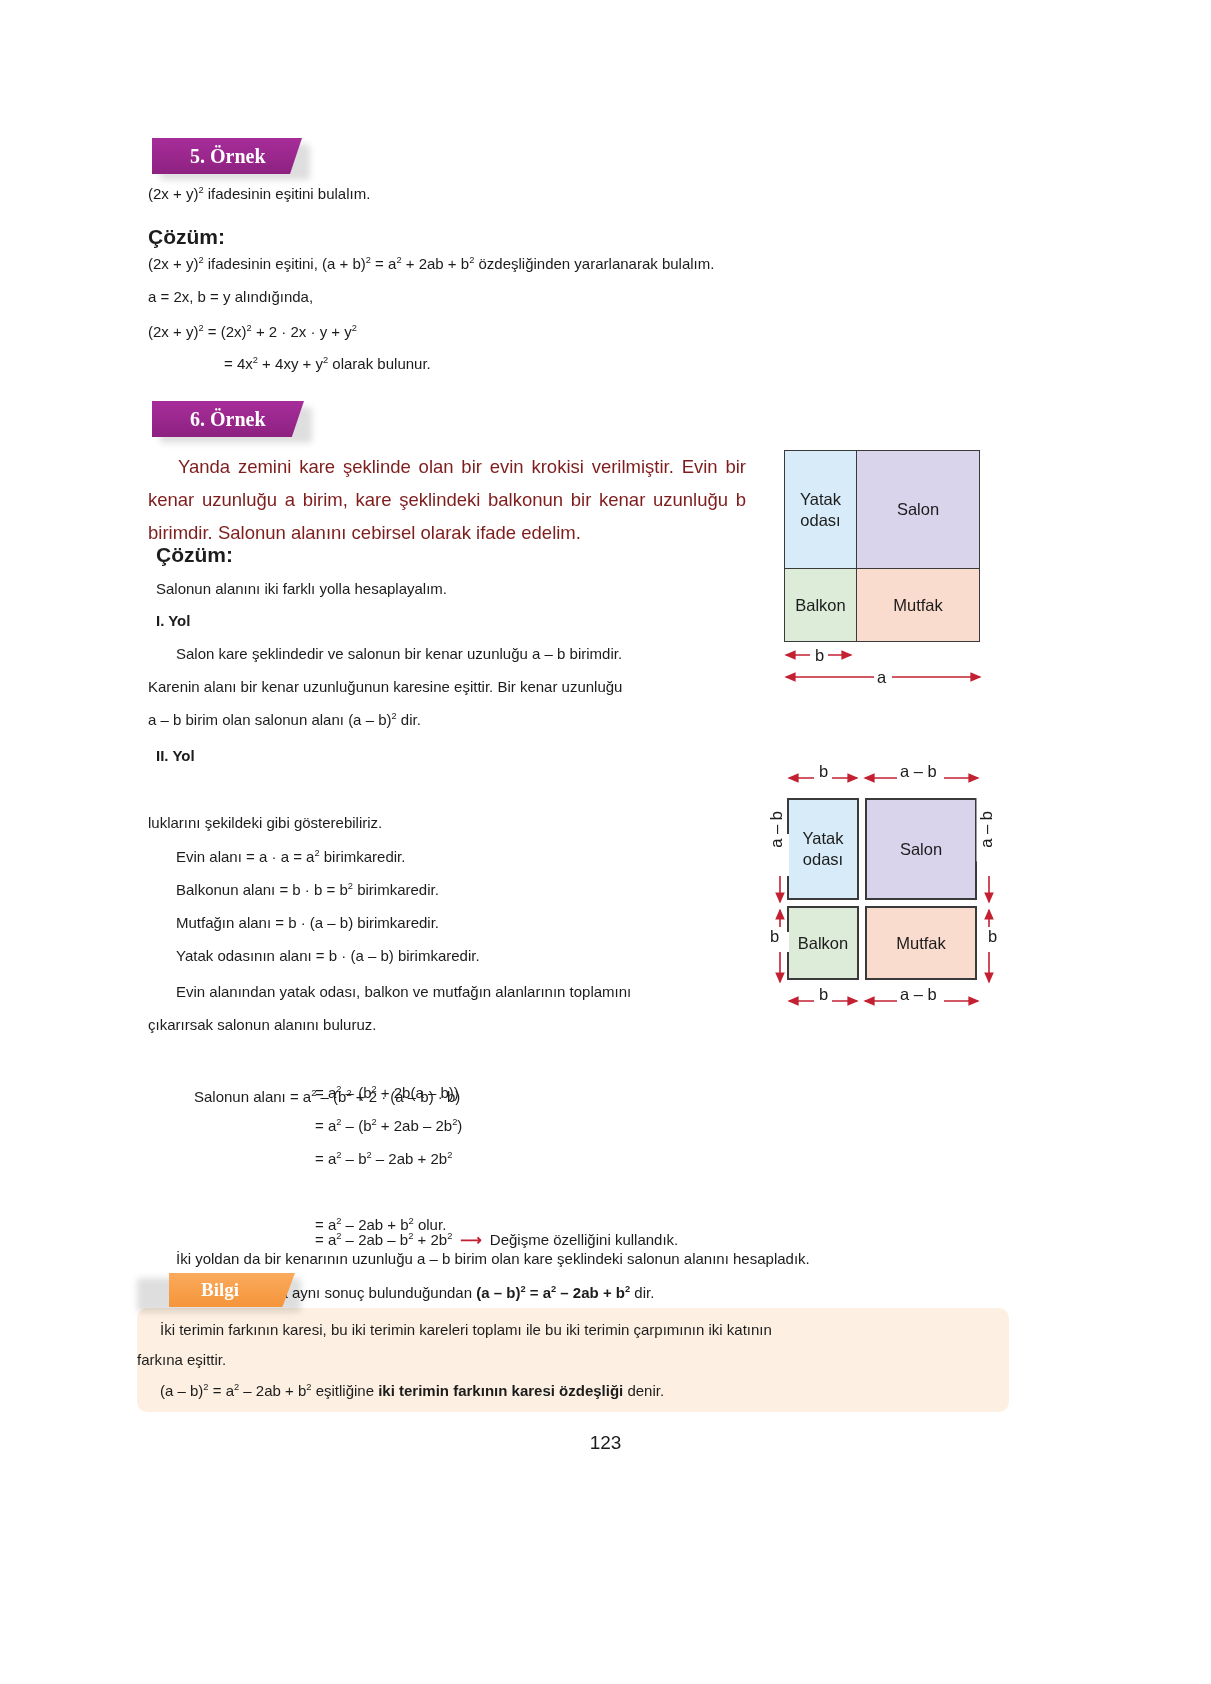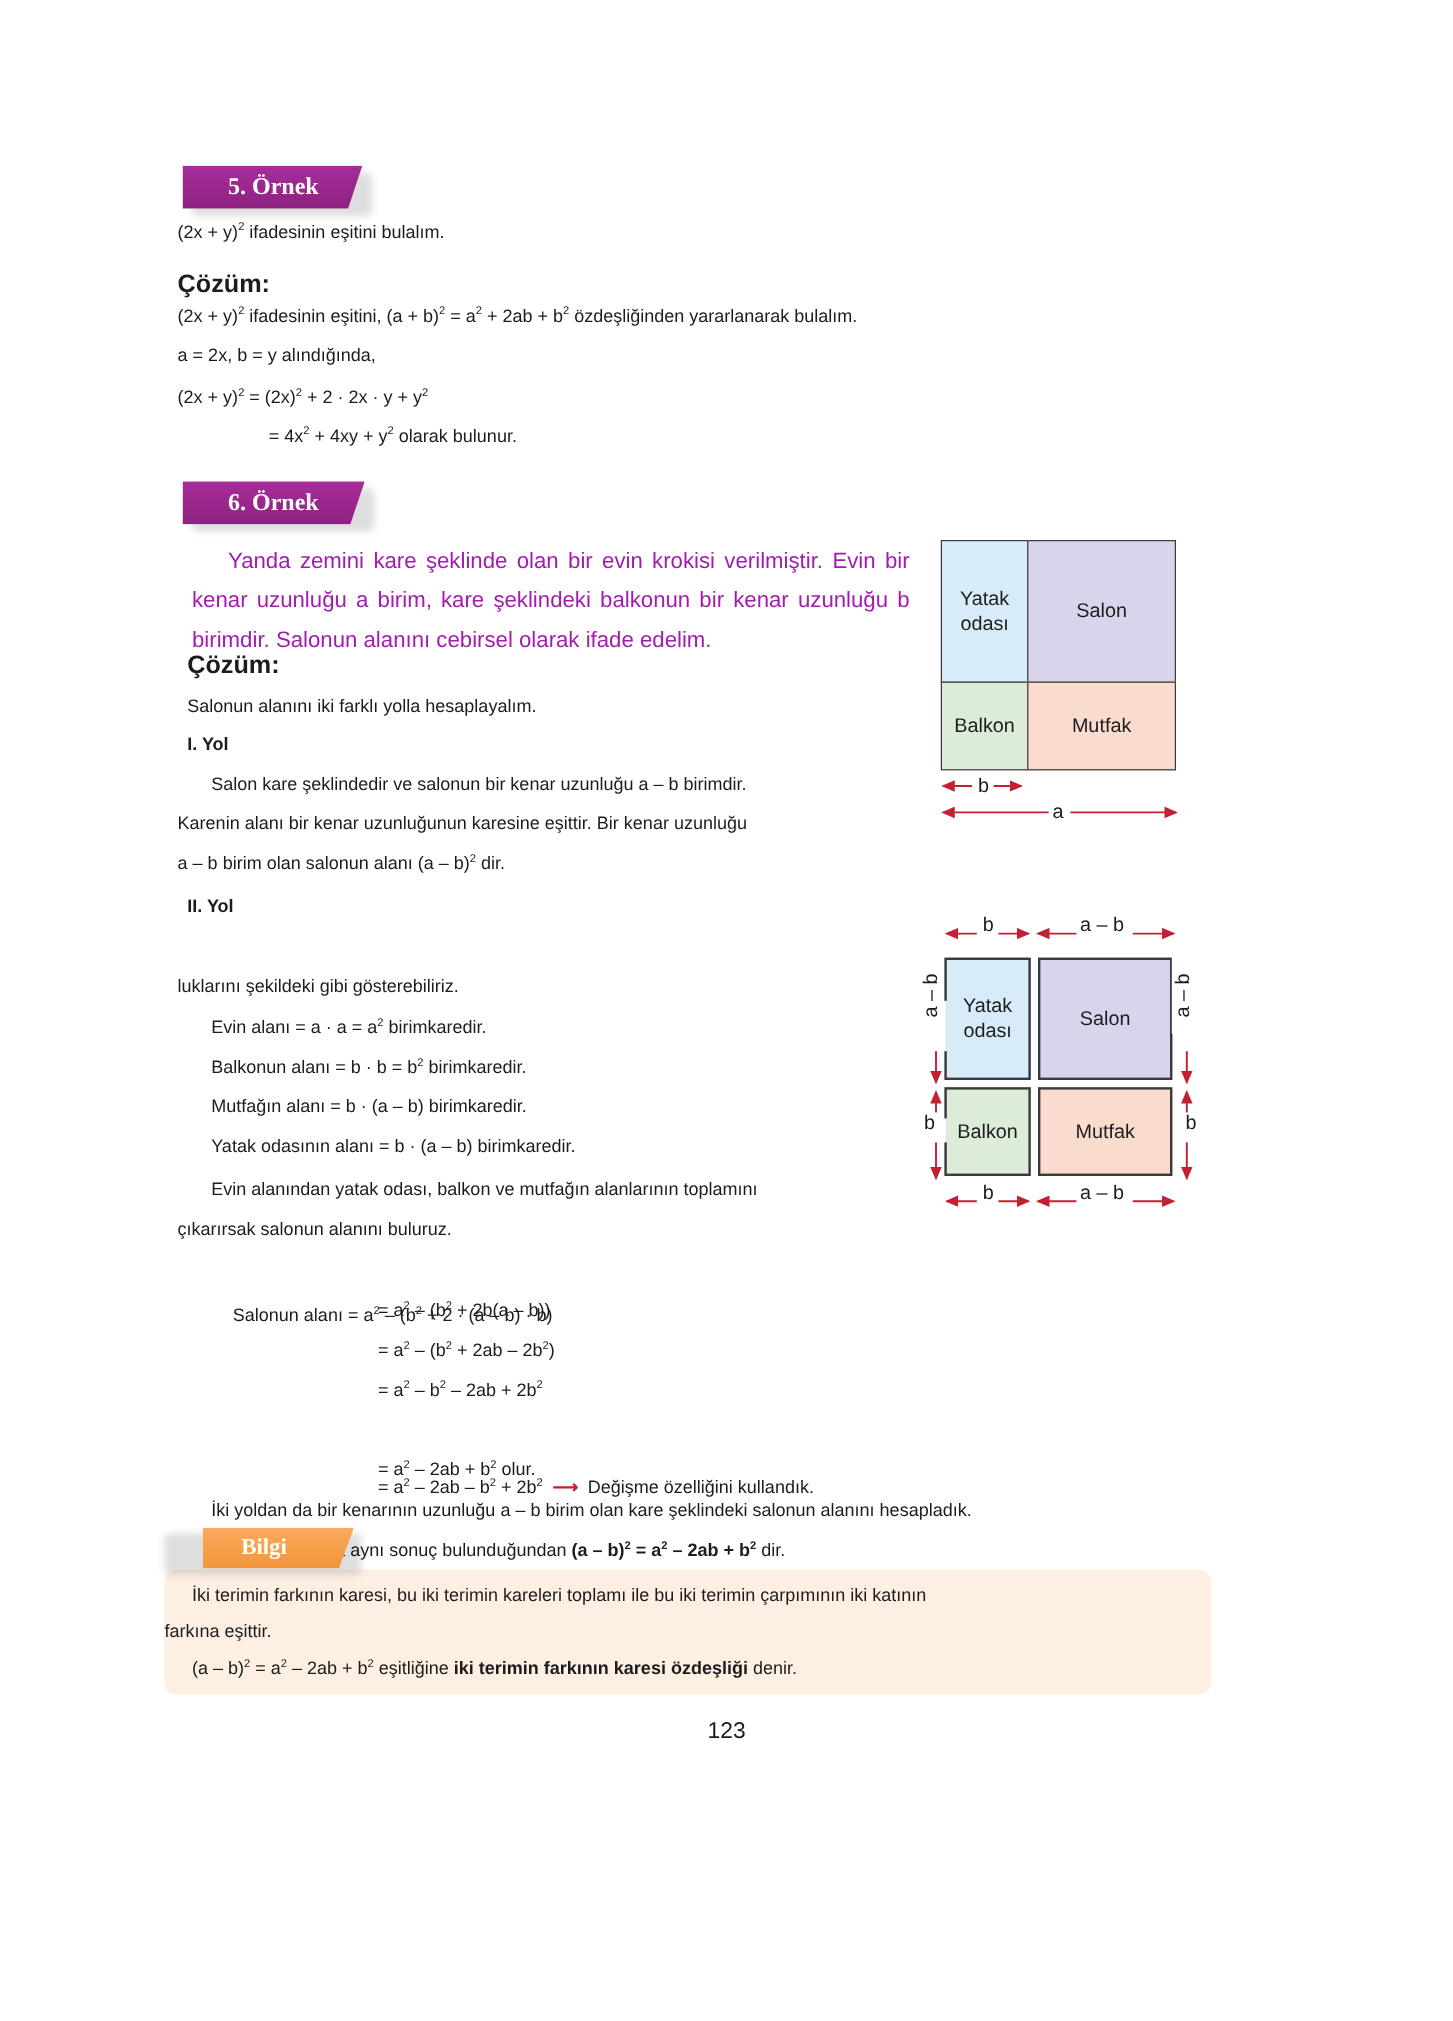--- a/index.html
+++ b/index.html
@@ -53,23 +53,22 @@
     color:#1c1c1c;
     white-space:nowrap;
   }
   .bold{font-weight:bold;}
   sup{font-size:.62em;vertical-align:super;line-height:0;}
 
   .para{
     position:absolute;
     font-size:18.5px;
     line-height:33px;
-    color:#a21caf;
+    color:#7f1d1d;
     text-align:justify;
-    margin-left:12px;
   }
 
   
   .infobox{
     position:absolute;
     background:#fdf0e2;
     border-radius:10px;
   }
 
   

